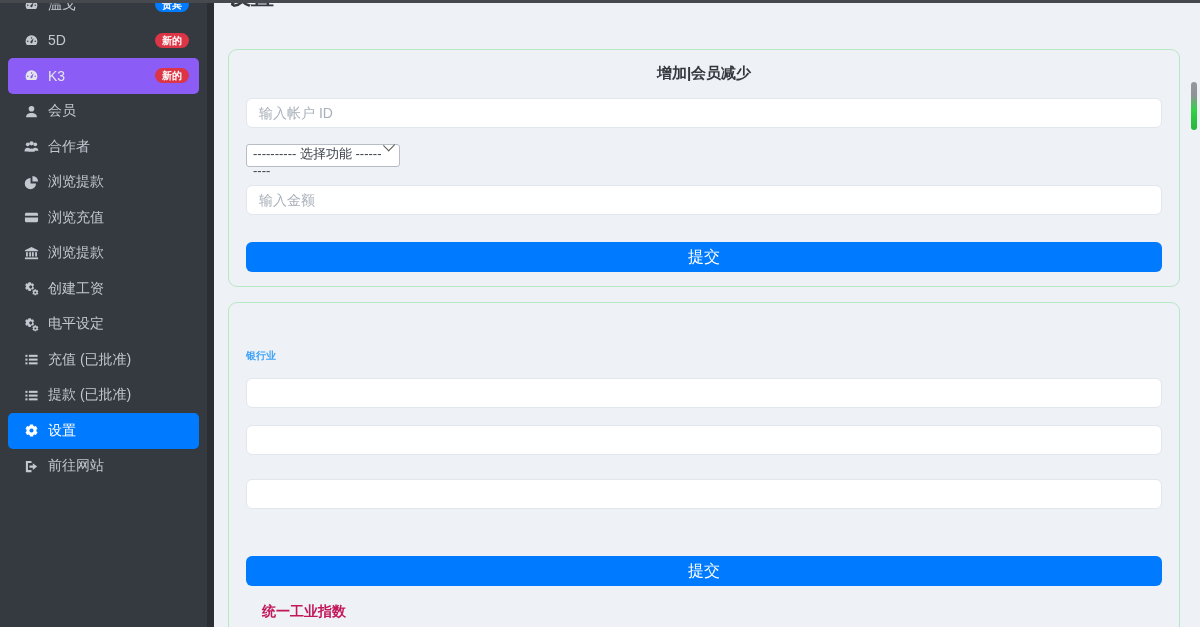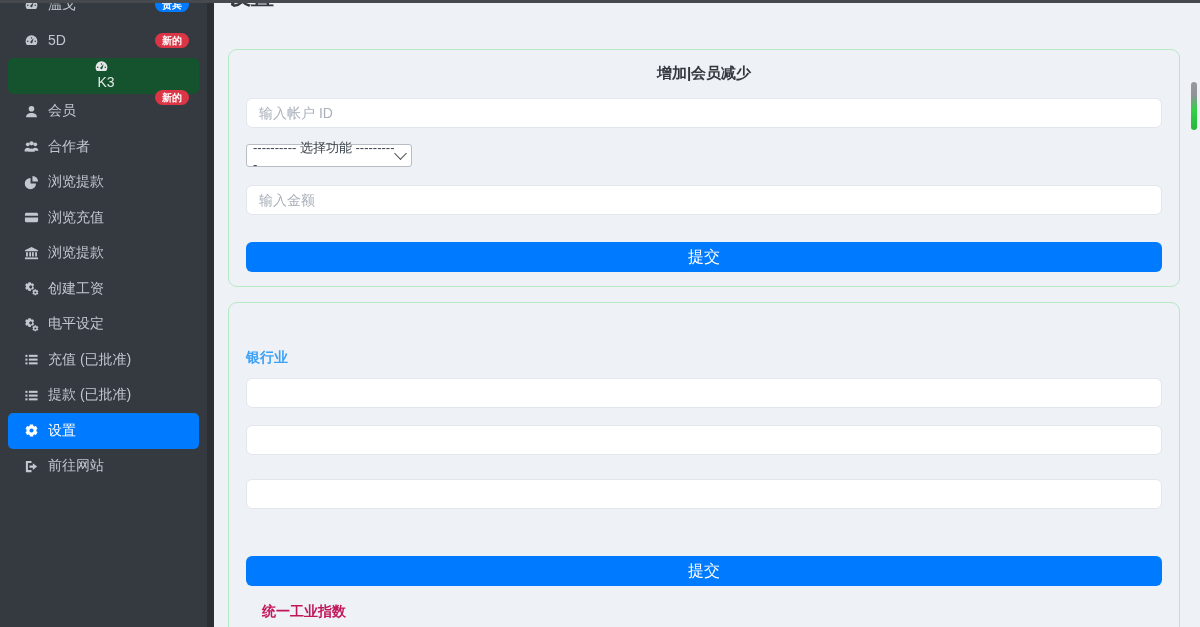--- a/index.html
+++ b/index.html
@@ -15,21 +15,21 @@
   .sidebar{position:absolute;top:0;left:0;width:207px;height:627px;background:#343a40;z-index:10;}
   .sidebar-edge{position:absolute;top:0;left:207px;width:7px;height:627px;background:#2b2f34;z-index:10;}
   ul.menu{list-style:none;margin:-13px 0 0 0;padding:0;}
   ul.menu li{
     height:35.5px;margin:0 8px;display:flex;align-items:center;
     padding:0 10px 0 15px;box-sizing:border-box;border-radius:5px;
     color:#c2c7d0;font-size:14px;cursor:pointer;
   }
   ul.menu li .mi{width:16px;height:16px;margin-right:9px;flex:0 0 16px;display:inline-flex;align-items:center;justify-content:center;}
   ul.menu li .mi svg{width:15px;height:15px;fill:currentColor;}
-  ul.menu li.highlight{background:#14532d;color:#e4e6e8;flex-direction:column;}
+  ul.menu li.highlight{background:#8b5cf6;color:#e4e6e8;}
   ul.menu li.active{background:#007bff;color:#ffffff;}
   .badge{margin-left:auto;font-size:10px;font-weight:bold;color:#fff;
     padding:2px 7px;border-radius:8px;line-height:1.1;}
   .badge-vip{background:#007bff;}
   .badge-new{background:#dc3545;}
   .badge:empty{display:none;}
 
   
   .content{position:absolute;top:0;left:214px;right:0;bottom:0;background:#eef1f6;}
   .heading-clip{position:absolute;top:3px;left:0;right:0;height:7px;overflow:hidden;}
@@ -45,32 +45,32 @@
   .card-title{position:absolute;left:0;right:0;text-align:center;
     font-size:15px;font-weight:bold;color:#32383e;}
   .tin{
     position:absolute;left:17px;right:17px;height:30px;box-sizing:border-box;
     background:#ffffff;border:1px solid #e2e6ed;border-radius:6px;
     padding:0 12px;font-size:14px;color:#3a4149;outline:none;
     font-family:"Liberation Sans","DejaVu Sans",sans-serif;
   }
   .tin::placeholder{color:#a9b0ba;opacity:1;}
   .selectbox{
-    position:absolute;left:17px;width:166px;height:23px;box-sizing:border-box;
+    position:absolute;left:17px;width:154px;height:23px;box-sizing:border-box;
     background:#ffffff;border:1px solid #b8bcc4;border-radius:3px;
-    display:flex;align-items:center;padding:0 6px;font-size:13px;color:#3a4149;cursor:pointer;
+    display:flex;padding:0 6px;font-size:13px;color:#3a4149;cursor:pointer;
   }
   .selectbox .chev{margin-left:auto;width:8px;height:8px;border:solid #555;border-width:0 1.5px 1.5px 0;
     transform:rotate(45deg);margin-top:-4px;}
   .btn{
     position:absolute;left:17px;right:17px;height:30px;
     background:#007bff;border:none;border-radius:6px;color:#fff;
     font-size:16px;cursor:pointer;font-family:"Liberation Sans","DejaVu Sans",sans-serif;
   }
-  .lbl-blue{position:absolute;left:17px;font-size:14px;font-weight:bold;color:#3da2f5;}
+  .lbl-blue{position:absolute;left:17px;font-size:10px;font-weight:bold;color:#3da2f5;}
   .lbl-crimson{position:absolute;left:17px;font-size:14px;font-weight:bold;color:#c2185b;margin-left:16px;}
 
   
   .scroll-thumb{
     position:absolute;top:82px;right:3px;width:6px;height:48px;border-radius:3px;z-index:50;
     background:linear-gradient(180deg,#97999c 0%,#8f9296 28%,#33d148 58%,#27b53b 100%);
   }
 </style>
 </head>
 <body>

